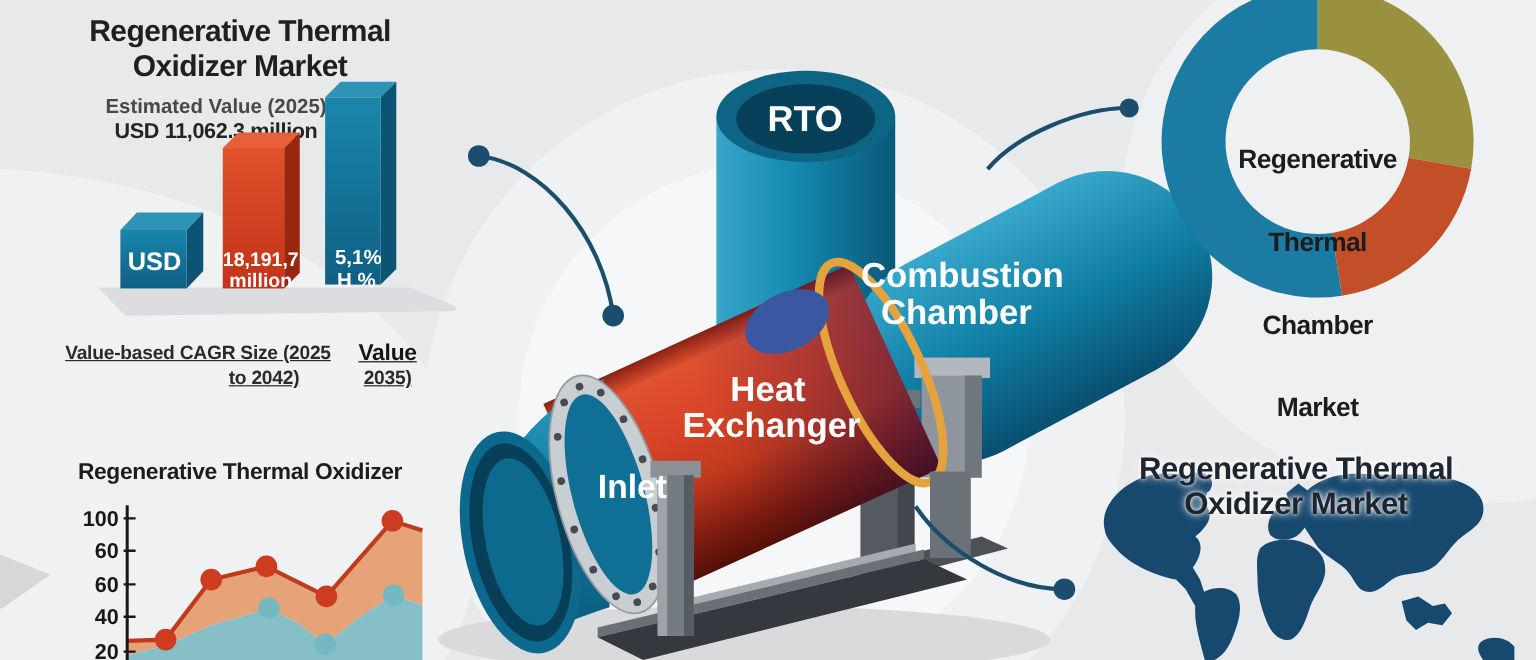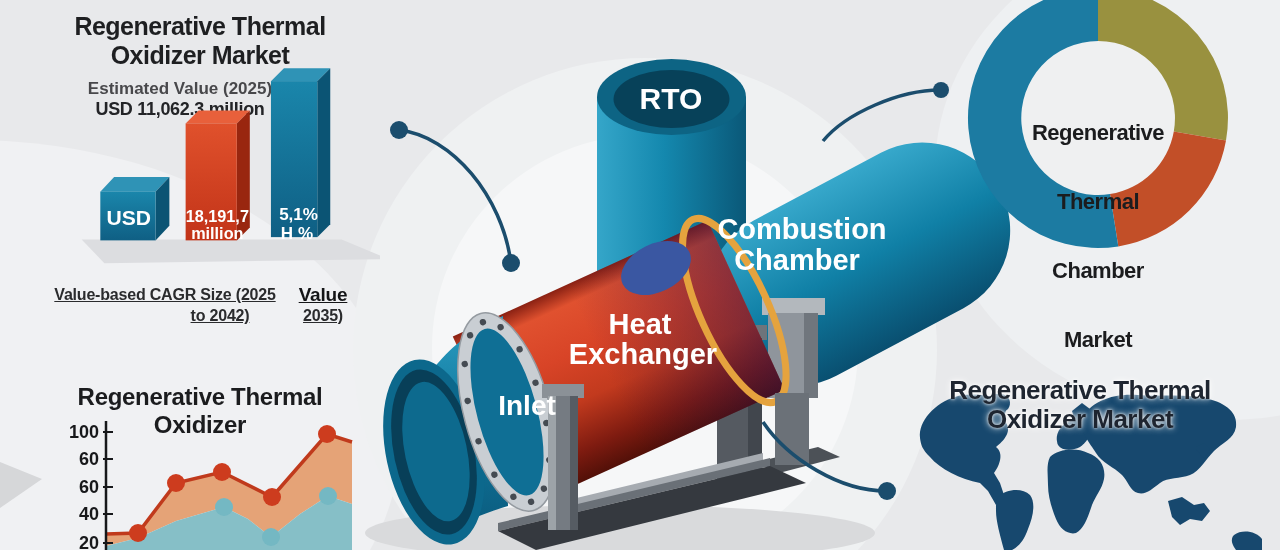--- a/index.html
+++ b/index.html
@@ -13,21 +13,21 @@
             font-weight:800;color:#1e1f21;letter-spacing:-0.5px;}
   .tl-sub{left:60px;top:79px;width:240px;font-size:17px;font-weight:600;color:#48484b;}
   .tl-val{left:60px;top:99px;width:240px;font-size:18px;font-weight:700;color:#232427;letter-spacing:-0.3px;}
   
   .cap{font-size:16px;font-weight:600;color:#2a2b2d;letter-spacing:-0.2px;text-decoration:underline;}
   .cap-l1{left:48px;top:286px;width:234px;}
   .cap-l2{left:168px;top:307px;width:104px;}
   .cap-r1{left:280px;top:284px;width:86px;font-size:19px;font-weight:800;color:#141517;}
   .cap-r2{left:280px;top:307px;width:86px;}
   
-  .trend-title{left:44px;top:383px;width:312px;font-size:24px;font-weight:800;
+  .trend-title{left:44px;top:383px;width:312px;font-size:19px;font-weight:800;
                color:#1b1c1e;letter-spacing:-0.3px;}
   
   .donut-text{left:1020px;top:76px;width:156px;font-size:22px;line-height:25px;
               font-weight:800;color:#1b1c1e;letter-spacing:-0.5px;}
   .donut-text span{display:block;margin-top:44px;}
   
   .map-title{left:928px;top:376px;width:304px;font-size:26px;line-height:29px;
              font-weight:800;color:#1e2530;letter-spacing:-0.5px;
              text-shadow:0 0 7px rgba(255,255,255,.95),0 0 3px rgba(255,255,255,.9);}
   

